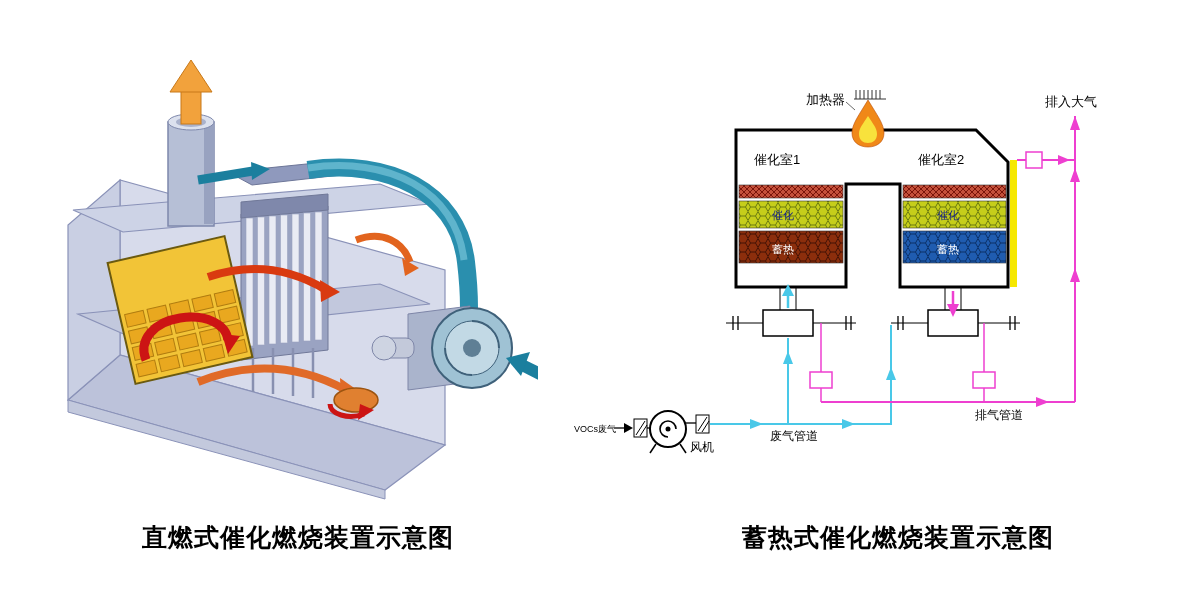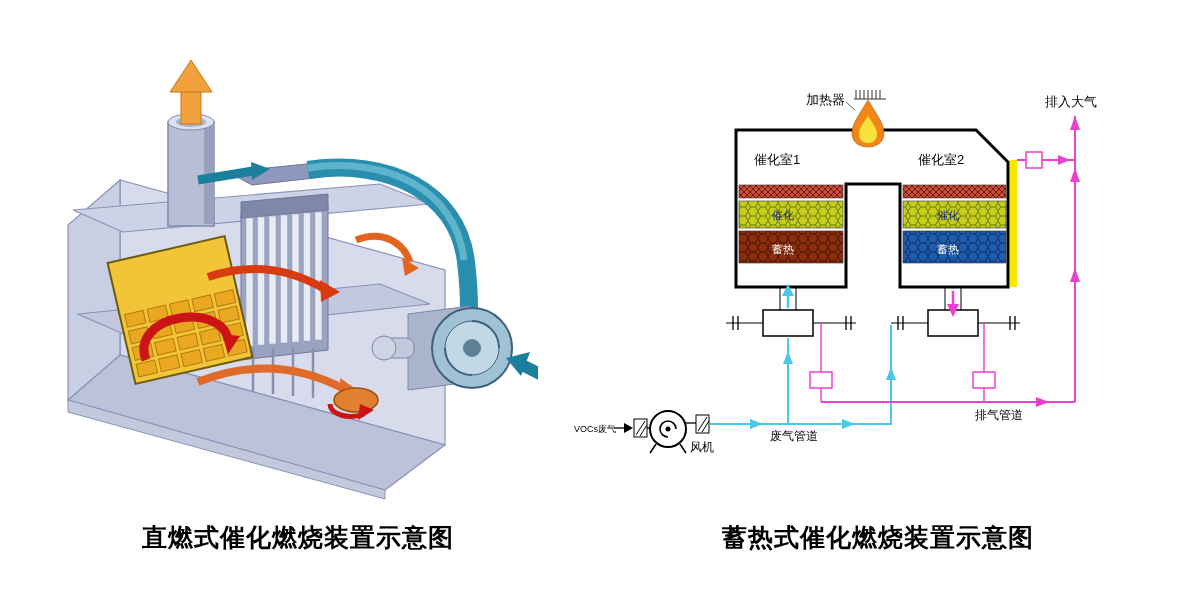--- a/index.html
+++ b/index.html
@@ -10,21 +10,21 @@
   }
   .panel{position:absolute;}
   #left-illu{left:58px;top:52px;}
   #right-schema{left:558px;top:72px;}
   .caption{
     position:absolute;top:520px;height:34px;
     display:flex;align-items:center;justify-content:center;
     font-weight:bold;font-size:25px;color:#000;letter-spacing:1px;
   }
   #cap-left{left:58px;width:480px;}
-  #cap-right{left:648px;width:460px;}
+  #cap-right{left:668px;width:460px;}
   svg text{font-family:"Liberation Sans", sans-serif;}
 </style>
 </head>
 <body>
 
 <div class="panel" id="left-illu">
 <svg width="480" height="448" viewBox="0 0 480 448">
 
   <g>
     <polygon points="62,303 387,393 387,218 62,128" fill="#d7dbeb" stroke="#8a92b8" stroke-width="1.2"></polygon>

